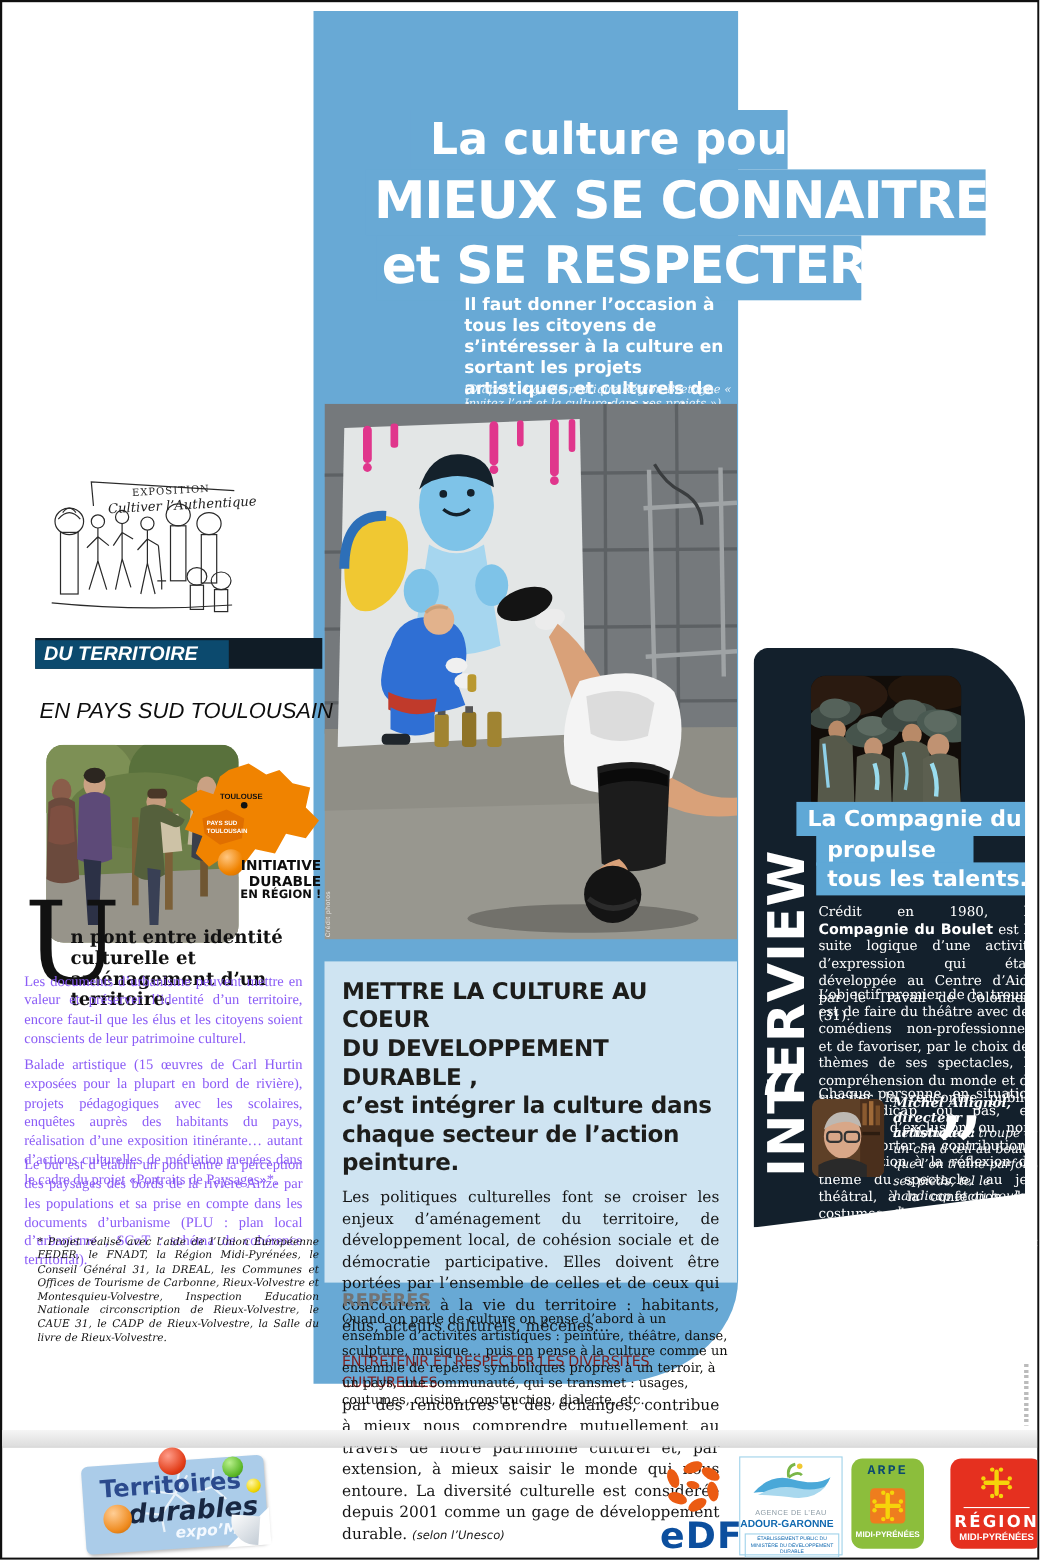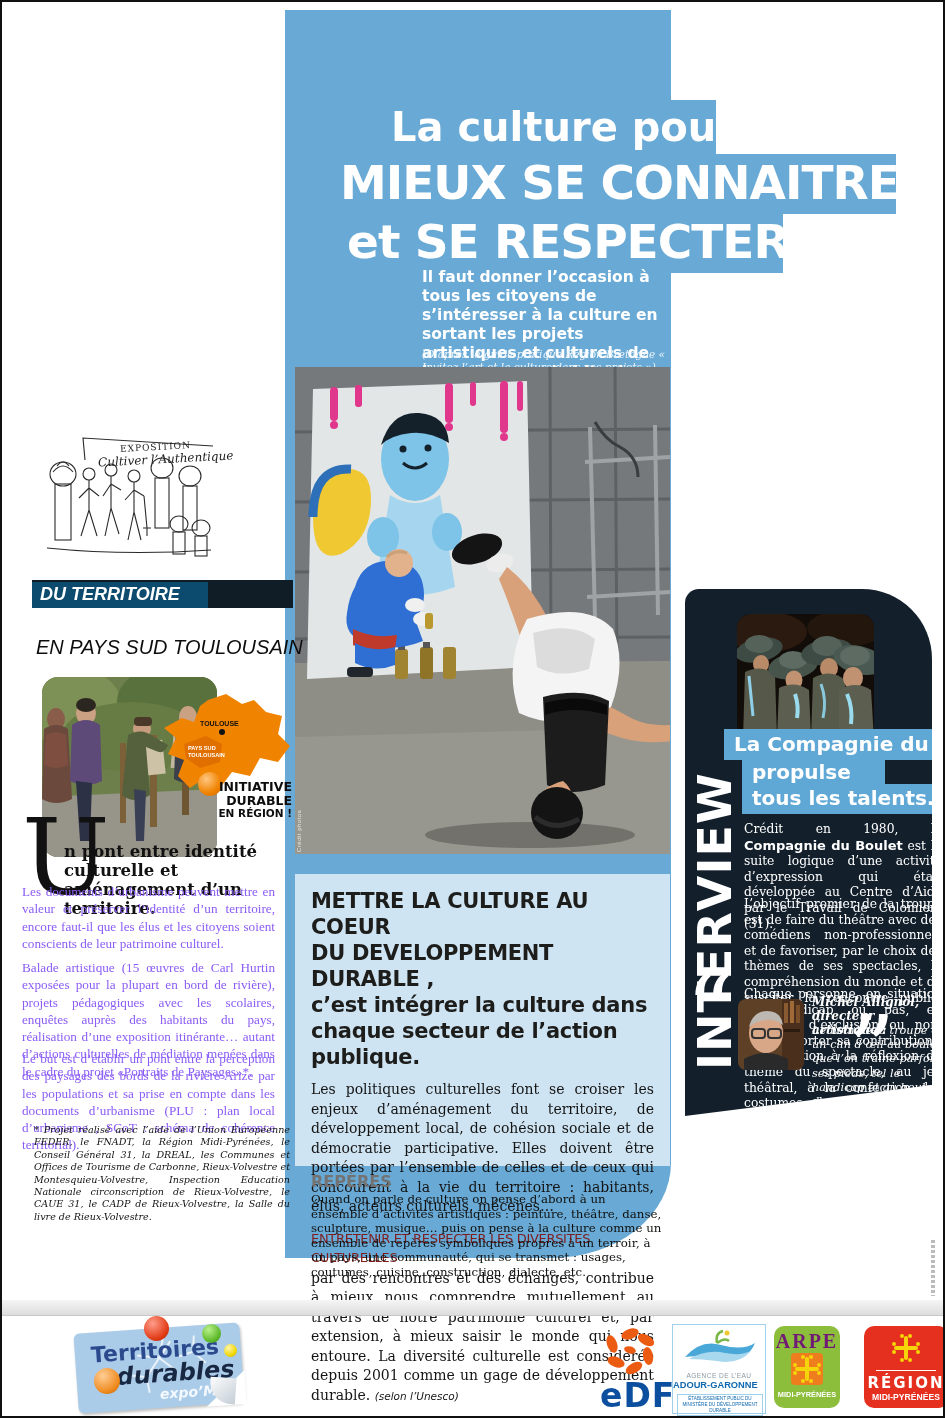--- a/index.html
+++ b/index.html
@@ -83,21 +83,21 @@
   .ball.yellow{left:222px;top:1342px;width:13px;height:13px;background:radial-gradient(circle at 35% 30%,#fff6a8,#efd500 65%,#b89e00);}
   .ball.orange{left:92px;top:1366px;width:26px;height:26px;background:radial-gradient(circle at 35% 30%,#ffce96,#ef8b1f 65%,#b55f05);}
 
   .edf{left:598px;top:1322px;width:66px;height:86px;}
   .edf-text{position:absolute;left:0px;top:52px;color:#0c4f9e;font-weight:bold;font-size:33px;font-family:"DejaVu Sans",sans-serif;letter-spacing:1px;}
   .agency{left:670px;top:1322px;width:92px;height:88px;background:#fff;border:1px solid #9fd2ea;}
   .ag1{position:absolute;left:0;top:47px;width:100%;text-align:center;color:#8b9aa4;font-size:6.6px;letter-spacing:.4px;}
   .ag2{position:absolute;left:0;top:55px;width:100%;text-align:left;color:#1069b0;font-weight:bold;font-size:9.3px;}
   .ag3{position:absolute;left:4px;top:69px;width:82px;border:1px solid #9fd2ea;color:#1069b0;font-size:4.6px;text-align:center;line-height:6px;padding:1px;}
   .arpe{left:772px;top:1324px;width:66px;height:82px;background:#8cbe3c;border-radius:10px;}
-  .arpe-t{position:absolute;left:0;top:4px;width:100%;text-align:center;color:#701a75;font-weight:bold;font-size:20px;letter-spacing:2px;font-family:Liberation Serif, serif;}
+  .arpe-t{position:absolute;left:0;top:4px;width:100%;text-align:center;color:#0c4a6e;font-weight:bold;font-size:12px;letter-spacing:2px;font-family:Liberation Mono, monospace;}
   .arpe-sq{position:absolute;left:17px;top:27px;width:32px;height:32px;background:#ee7d1e;border-radius:4px;}
   .arpe-sub{position:absolute;left:0;top:64px;width:100%;text-align:center;color:#fff;font-weight:bold;font-size:7.4px;}
   .region{left:848px;top:1324px;width:84px;height:82px;background:#e5301f;border-radius:10px;margin-left:14px;}
   .region-hr{position:absolute;left:12px;top:44px;width:60px;border-top:1px solid #fff;}
   .rg1{position:absolute;left:0;top:48px;width:100%;text-align:center;color:#fff;font-weight:bold;font-size:15px;letter-spacing:2px;font-family:"DejaVu Sans",sans-serif;}
   .rg2{position:absolute;left:0;top:66px;width:100%;text-align:center;color:#fff;font-weight:bold;font-size:8.6px;}
 </style>
 </head>
 <body>
 
@@ -190,21 +190,21 @@
       <path d="M240 450 q20 16 44 2" stroke="#2c2c2c" stroke-width="5" fill="none"></path>
     </svg>
   </div>
   <div class="abs photo-credit-v">Crédit photos</div>
 
   <div class="abs light-box">
     <div class="lb-head">
       <span>METTRE LA CULTURE AU COEUR</span><br>
       <span>DU DEVELOPPEMENT DURABLE ,</span><br>
       <span>c’est intégrer la culture dans</span><br>
-      <span>chaque secteur de l’action publique.</span>
+      <span>chaque secteur de l’action peinture.</span>
     </div>
     <div class="lb-body">Les politiques culturelles font se croiser les enjeux d’aménagement du territoire, de développement local, de cohésion sociale et de démocratie participative. Elles doivent être portées par l’ensemble de celles et de ceux qui concourent à la vie du territoire : habitants, élus, acteurs culturels, mécènes…</div>
     <div class="lb-sub">ENTRETENIR ET RESPECTER LES DIVERSITES CULTURELLES</div>
     <div class="lb-body">
       <span>par des rencontres et des échanges, contribue à mieux nous comprendre mutuellement au travers de notre patrimoine culturel et, par extension, à mieux saisir le monde qui nous entoure. La diversité culturelle est considérée depuis 2001 comme un gage de développement durable. </span><span class="lb-note">(selon l’Unesco)</span>
     </div>
   </div>
 
   <div class="abs reperes-h">REPÈRES</div>
   <div class="abs reperes-b">Quand on parle de culture on pense d’abord à un ensemble d’activités artistiques : peinture, théâtre, danse, sculpture, musique… puis on pense à la culture comme un ensemble de repères symboliques propres à un terroir, à un pays, une communauté, qui se transmet : usages, coutumes, cuisine, construction, dialecte, etc.</div>

